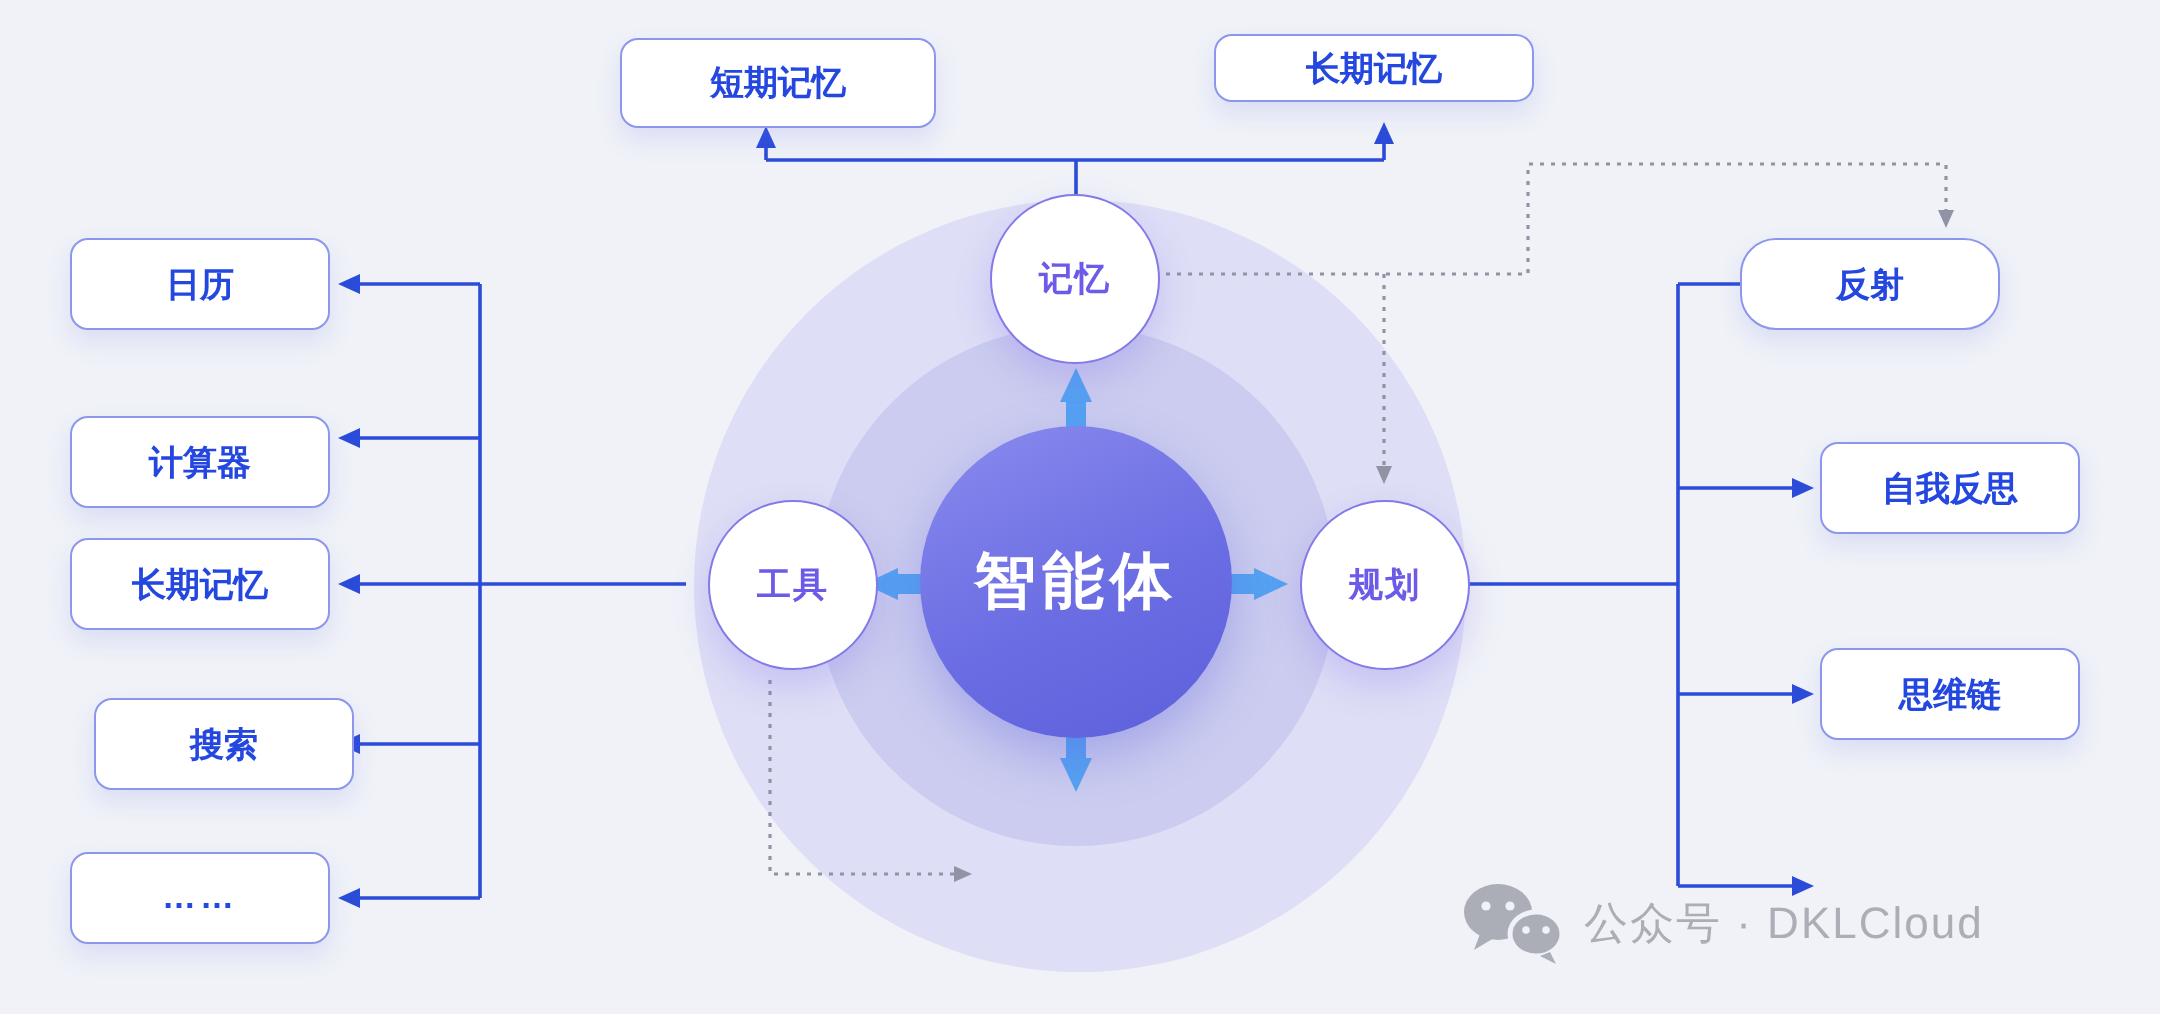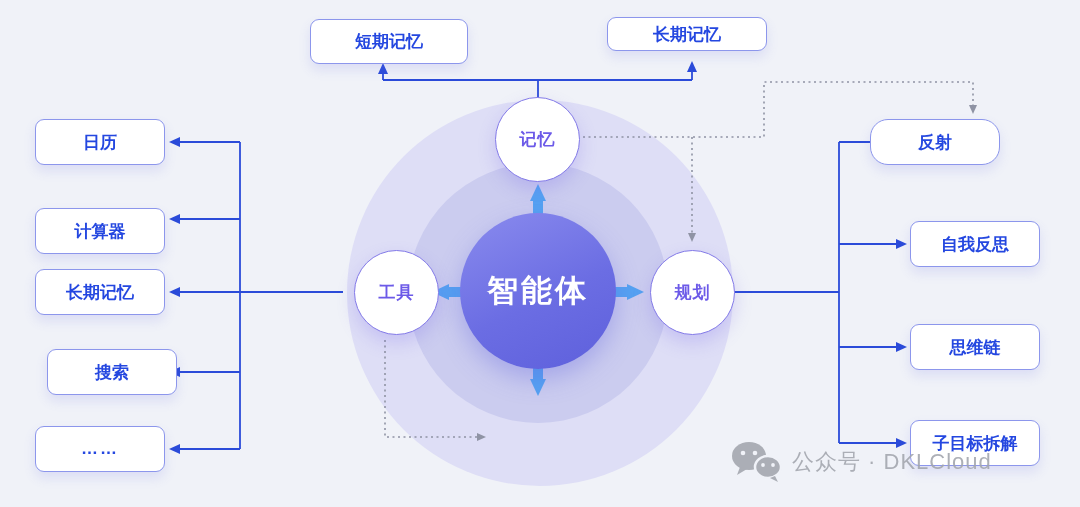--- a/index.html
+++ b/index.html
@@ -133,21 +133,20 @@
 
   <div class="nbox b-cal">日历</div>
   <div class="nbox b-calc">计算器</div>
   <div class="nbox b-code">长期记忆</div>
   <div class="nbox b-search">搜索</div>
   <div class="nbox b-more">……</div>
 
   <div class="nbox b-reflect">反射</div>
   <div class="nbox b-self">自我反思</div>
   <div class="nbox b-cot">思维链</div>
-  <div class="nbox b-subgoal">子目标拆解</div>
 
   <div class="watermark">
     <svg width="52" height="44" viewBox="0 0 52 44">
       <ellipse cx="19" cy="16" rx="17" ry="14" fill="#A4A7AF"></ellipse>
       <polygon points="10,27 7,35 17,29" fill="#A4A7AF"></polygon>
       <circle cx="13" cy="13" r="2.3" fill="#F0F2F8"></circle>
       <circle cx="25" cy="13" r="2.3" fill="#F0F2F8"></circle>
       <ellipse cx="38" cy="27" rx="13" ry="11" fill="#A4A7AF" stroke="#F0F2F8" stroke-width="2.5"></ellipse>
       <polygon points="45,36 48,42 40,38" fill="#A4A7AF"></polygon>
       <circle cx="33" cy="25" r="1.9" fill="#F0F2F8"></circle>

